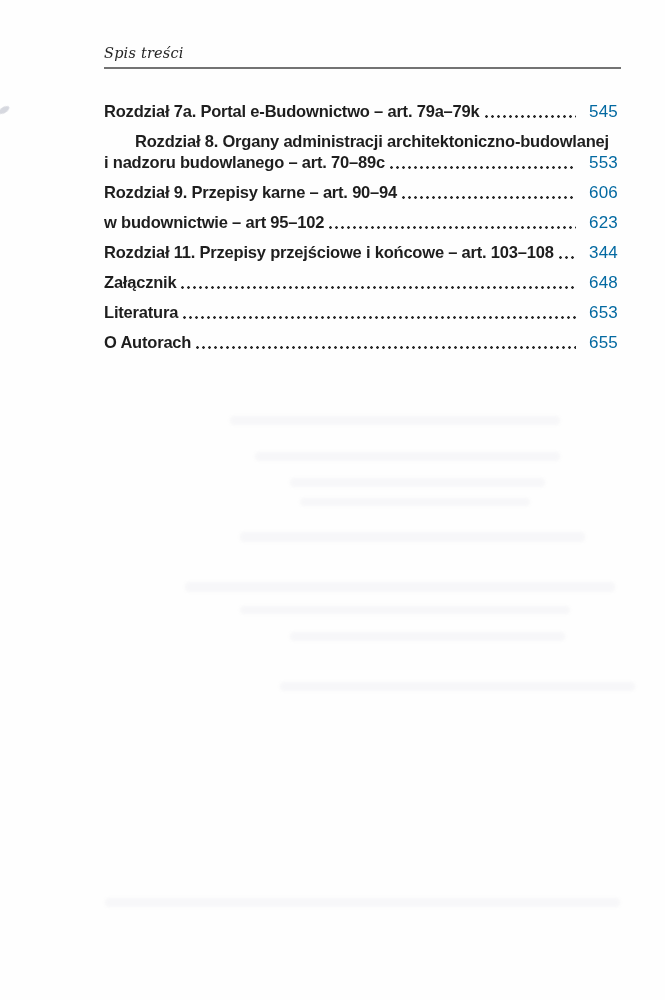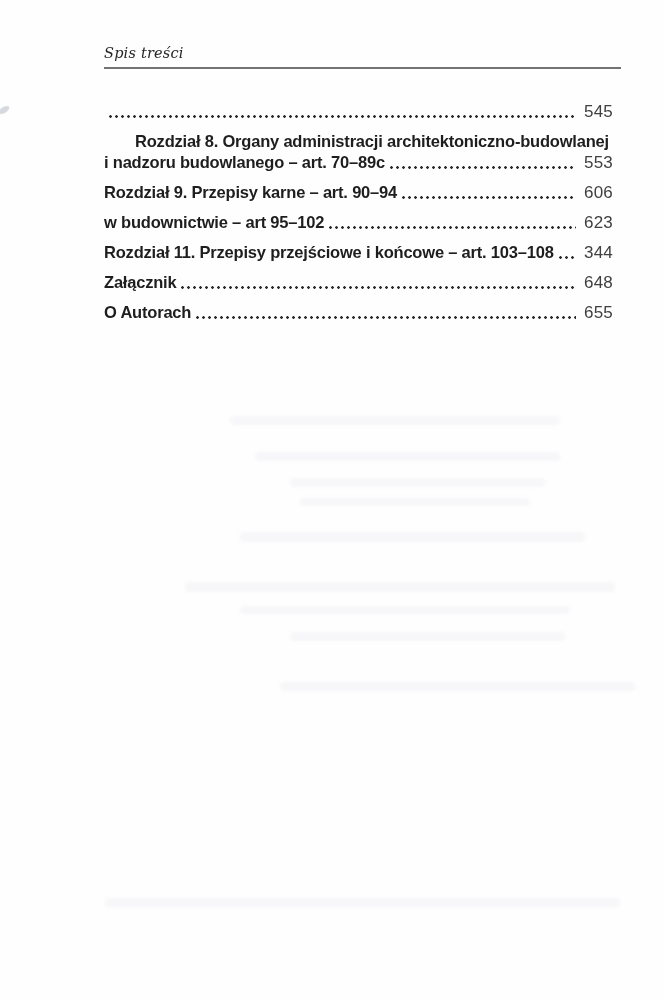--- a/index.html
+++ b/index.html
@@ -68,24 +68,25 @@
     height: 3px;
     align-self: flex-end;
     margin: 0 8px 4px 5px;
     background-image: radial-gradient(circle at 1.5px 1.5px, #2c2c2c 1.1px, rgba(44,44,44,0) 1.55px);
     background-size: 6px 3px;
     background-repeat: repeat-x;
   }
   .page-num {
     flex: 0 0 auto;
     min-width: 34px;
+    text-align: right;
     font-weight: normal;
     font-size: 17px;
     letter-spacing: 0.2px;
-    color: #404040;
+    color: #0369a1;
   }
 
   
   .ghost {
     position: absolute;
     border-radius: 4px;
     background: rgba(120, 135, 165, 0.055);
     filter: blur(1.6px);
     pointer-events: none;
   }
@@ -120,20 +121,21 @@
 <div class="page">
 
   <div class="running-head">
     <span class="head-title">Spis treści</span>
   </div>
 
   <div class="toc">
   <div class="entry">
     <div class="wrap-lines"></div>
     <div class="leader-line">
+      <span class="entry-title">Rozdział 7a. Portal e-Budownictwo – art. 79a–79k</span>
       <span class="leader"></span>
       <span class="page-num">545</span>
     </div>
   </div>
 
   <div class="entry">
     <div class="wrap-lines">
           <div class="wrap-line">Rozdział 8. Organy administracji architektoniczno-budowlanej</div>
         </div>
     <div class="leader-line">
@@ -171,20 +173,28 @@
 
   <div class="entry">
     <div class="wrap-lines"></div>
     <div class="leader-line">
       <span class="entry-title">Załącznik</span>
       <span class="leader"></span>
       <span class="page-num">648</span>
     </div>
   </div>
 
+  <div class="entry">
+    <div class="wrap-lines"></div>
+    <div class="leader-line">
+      <span class="entry-title">Literatura</span>
+      <span class="leader"></span>
+      <span class="page-num">653</span>
+    </div>
+  </div>
 
   <div class="entry">
     <div class="wrap-lines"></div>
     <div class="leader-line">
       <span class="entry-title">O Autorach</span>
       <span class="leader"></span>
       <span class="page-num">655</span>
     </div>
   </div>
 </div>

